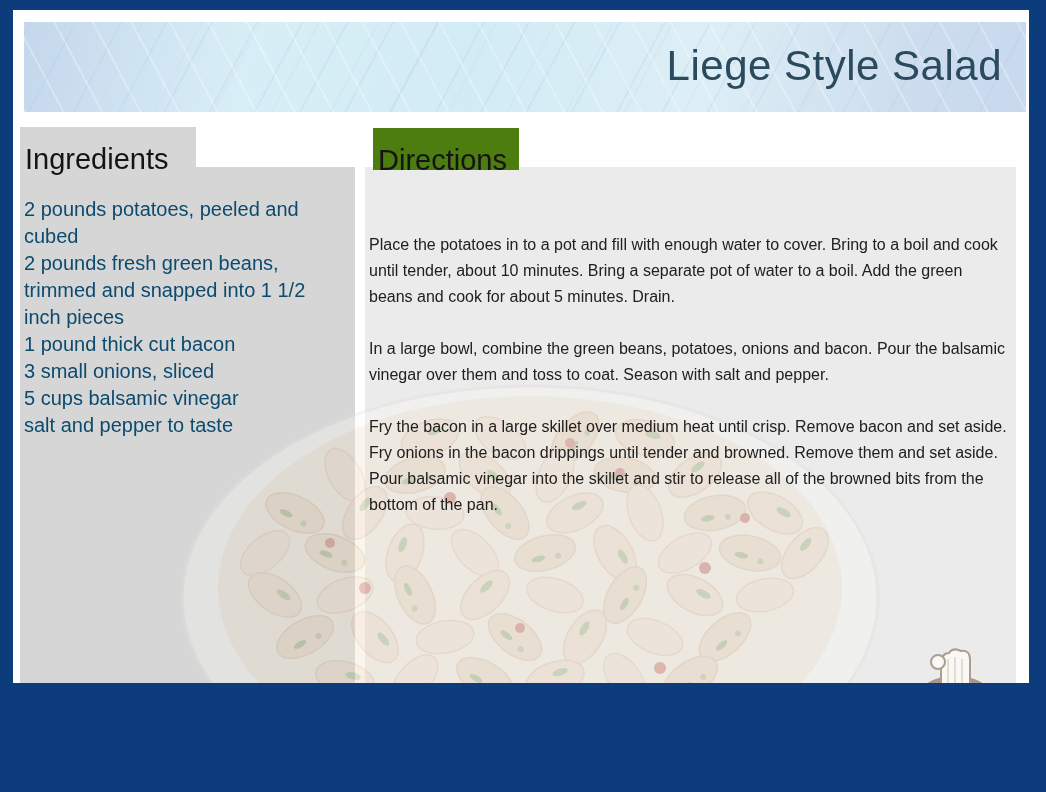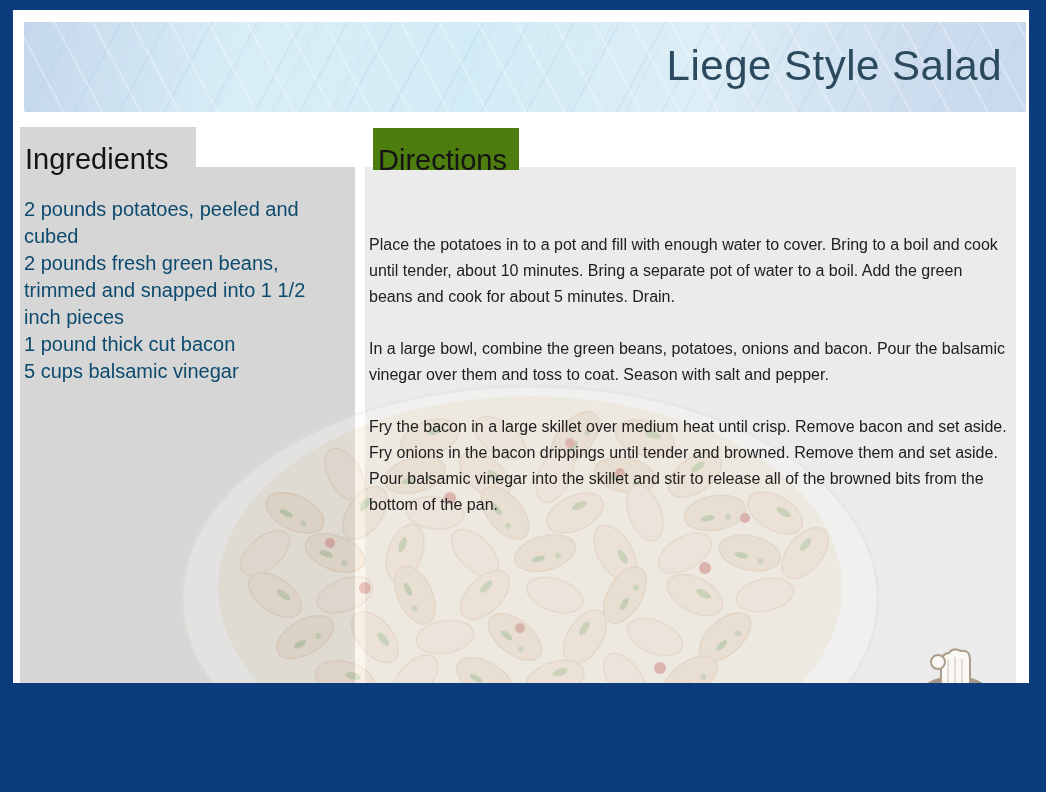--- a/index.html
+++ b/index.html
@@ -206,21 +206,23 @@
       <ellipse cx="64" cy="60" rx="6.5" ry="5" fill="#eec391" stroke="#b0855a" stroke-width="1.2"></ellipse>
       <path d="M64,64 Q50,60 44,68 Q52,74 64,67 Z" fill="#6b4a33"></path>
       <path d="M64,64 Q78,60 84,68 Q76,74 64,67 Z" fill="#6b4a33"></path>
       <path d="M58,73 Q64,77 70,73" stroke="#8a6a4a" stroke-width="1.5" fill="none"></path>
     </svg>
 
     <div class="ing-list">
       <p class="ing-item">2 pounds potatoes, peeled and cubed</p>
       <p class="ing-item">2 pounds fresh green beans, trimmed and snapped into 1 1/2 inch pieces</p>
       <p class="ing-item">1 pound thick cut bacon</p>
+      <p class="ing-item">3 small onions, sliced</p>
       <p class="ing-item">5 cups balsamic vinegar</p>
+      <p class="ing-item">salt and pepper to taste</p>
     </div>
 
     <div class="dir-text">
       <p>Place the potatoes in to a pot and fill with enough water to cover. Bring to a boil and cook until tender, about 10 minutes. Bring a separate pot of water to a boil. Add the green beans and cook for about 5 minutes. Drain.</p>
       <p>In a large bowl, combine the green beans, potatoes, onions and bacon. Pour the balsamic vinegar over them and toss to coat. Season with salt and pepper.</p>
       <p>Fry the bacon in a large skillet over medium heat until crisp. Remove bacon and set aside. Fry onions in the bacon drippings until tender and browned. Remove them and set aside. Pour balsamic vinegar into the skillet and stir to release all of the browned bits from the bottom of the pan.</p>
     </div>
 
   </div>
 </div>

